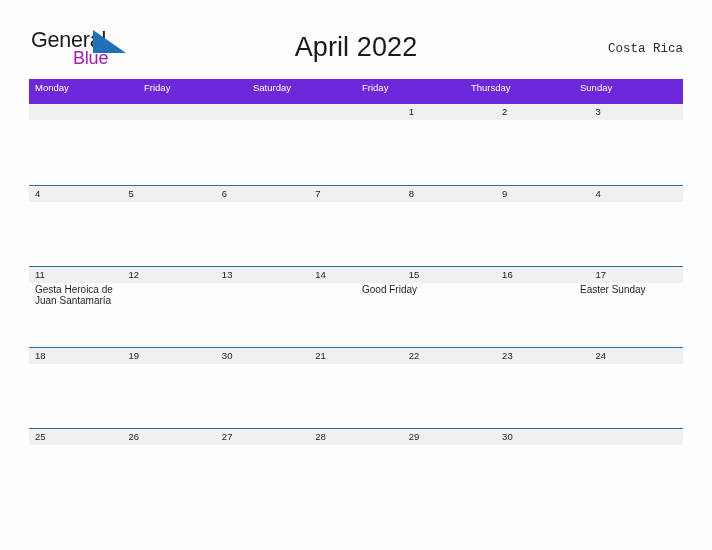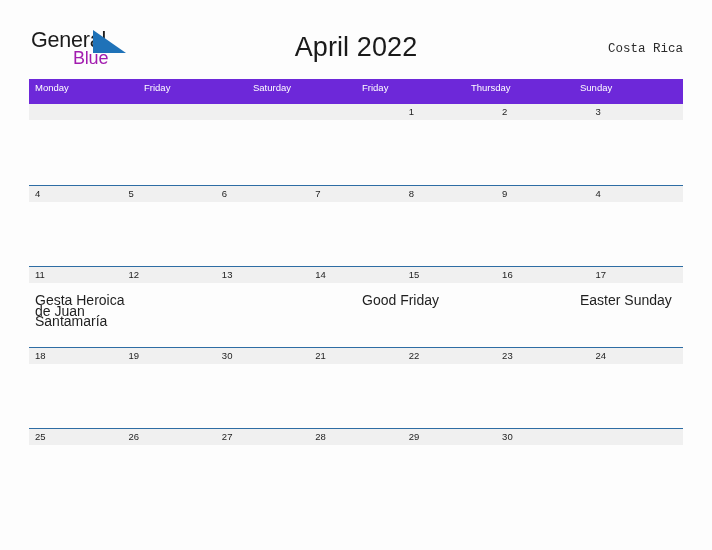--- a/index.html
+++ b/index.html
@@ -142,25 +142,24 @@
     display: flex;
     width: 654px;
     height: 64px;
   }
   .day-events {
     flex: 1 1 0;
     padding: 2px 7px 0 6px;
     box-sizing: border-box;
   }
   .event {
-    font-size: 14px;
+    font-size: 10px;
     line-height: 10.5px;
     color: #1f1f1f;
     word-wrap: break-word;
-    margin-top: 10px;
   }
 </style>
 </head>
 <body>
 
 <div class="page">
 
   <div class="header">
 
     <div class="logo">

